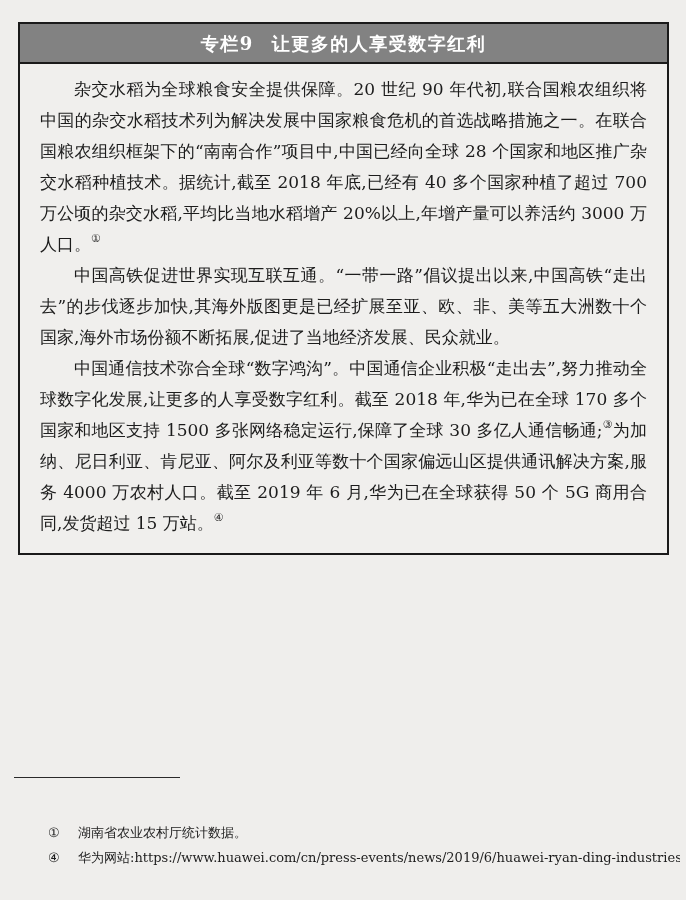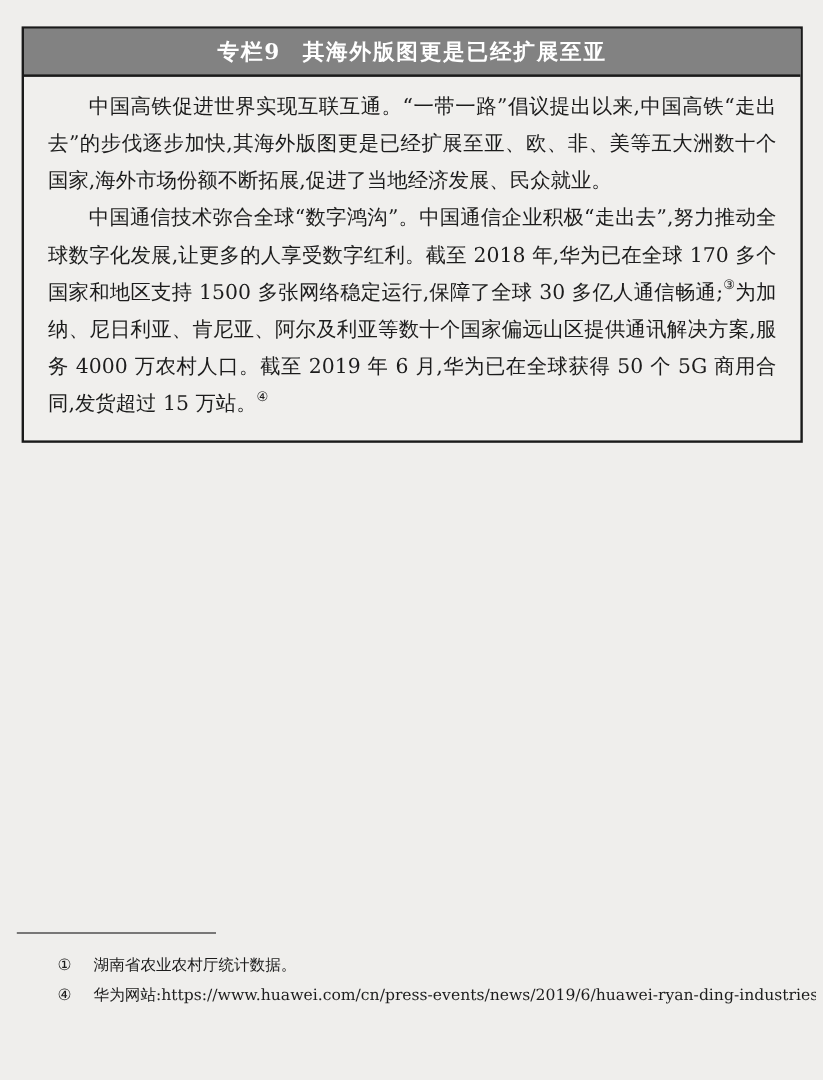--- a/index.html
+++ b/index.html
@@ -59,21 +59,21 @@
   }
 
   .footnote-sep {
     position: absolute;
     left: 14px; top: 777px;
     width: 166px;
     border-top: 1.5px solid #2a2a2a;
   }
   .footnotes {
     position: absolute;
-    left: 48px; top: 792px;
+    left: 48px; top: 820px;
     width: 632px;
   }
   .footnote {
     font-size: 13px;
     line-height: 25px;
     white-space: nowrap;
     overflow: hidden;
   }
   .fn-marker {
     display: inline-block;
@@ -81,23 +81,24 @@
   }
   .fn-text { letter-spacing: 0; }
 </style>
 </head>
 <body>
 
 <div class="page">
 
   <div class="panel">
     <div class="panel-header">
-      <span class="panel-label">专栏9</span><span class="panel-title">其海外版图更是已经扩展至亚</span>
+      <span class="panel-label">专栏9</span><span class="panel-title">让更多的人享受数字红利</span>
     </div>
     <div class="panel-body">
+        <p class="para"><span>杂交水稻为全球粮食安全提供保障。20 世纪 90 年代初,联合国粮农组织将中国的杂交水稻技术列为解决发展中国家粮食危机的首选战略措施之一。在联合国粮农组织框架下的“南南合作”项目中,中国已经向全球 28 个国家和地区推广杂交水稻种植技术。据统计,截至 2018 年底,已经有 40 多个国家种植了超过 700 万公顷的杂交水稻,平均比当地水稻增产 20%以上,年增产量可以养活约 3000 万人口。</span><sup class="fn-ref">①</sup></p>
         <p class="para"><span>中国高铁促进世界实现互联互通。“一带一路”倡议提出以来,中国高铁“走出去”的步伐逐步加快,其海外版图更是已经扩展至亚、欧、非、美等五大洲数十个国家,海外市场份额不断拓展,促进了当地经济发展、民众就业。</span></p>
         <p class="para"><span>中国通信技术弥合全球“数字鸿沟”。中国通信企业积极“走出去”,努力推动全球数字化发展,让更多的人享受数字红利。截至 2018 年,华为已在全球 170 多个国家和地区支持 1500 多张网络稳定运行,保障了全球 30 多亿人通信畅通;</span><sup class="fn-ref">③</sup><span>为加纳、尼日利亚、肯尼亚、阿尔及利亚等数十个国家偏远山区提供通讯解决方案,服务 4000 万农村人口。截至 2019 年 6 月,华为已在全球获得 50 个 5G 商用合同,发货超过 15 万站。</span><sup class="fn-ref">④</sup></p>
       </div>
   </div>
 
   <div class="footnote-sep"></div>
 
   <div class="footnotes">
       <div class="footnote"><span class="fn-marker">①</span><span class="fn-text">湖南省农业农村厅统计数据。</span></div>
       <div class="footnote"><span class="fn-marker">④</span><span class="fn-text">华为网站:https://www.huawei.com/cn/press-events/news/2019/6/huawei-ryan-ding-industries-plus-5g。</span></div>

